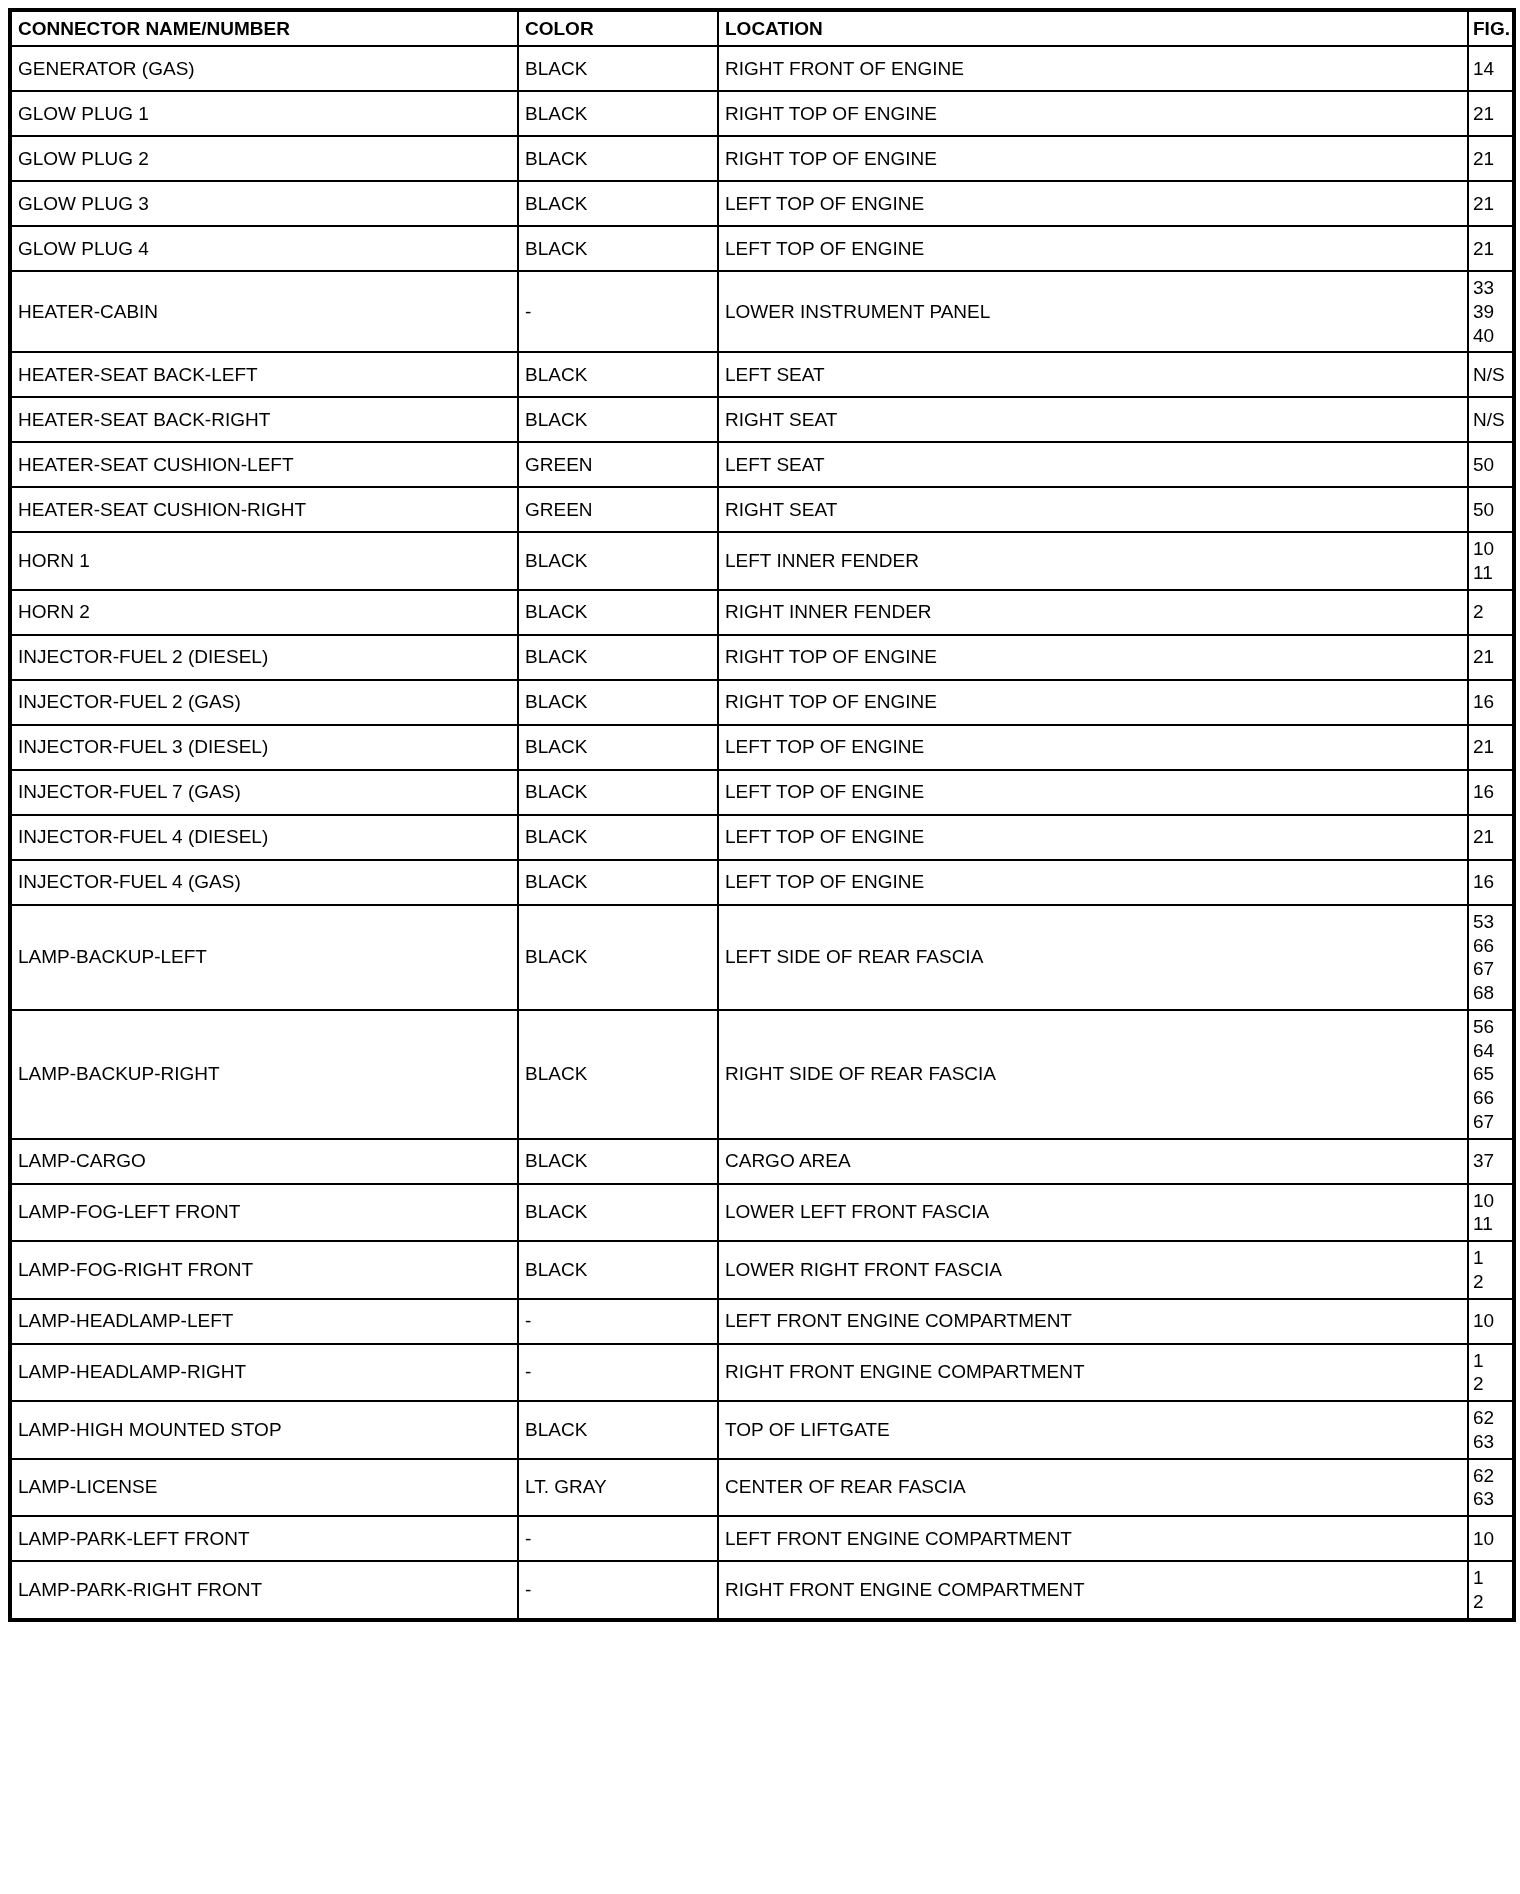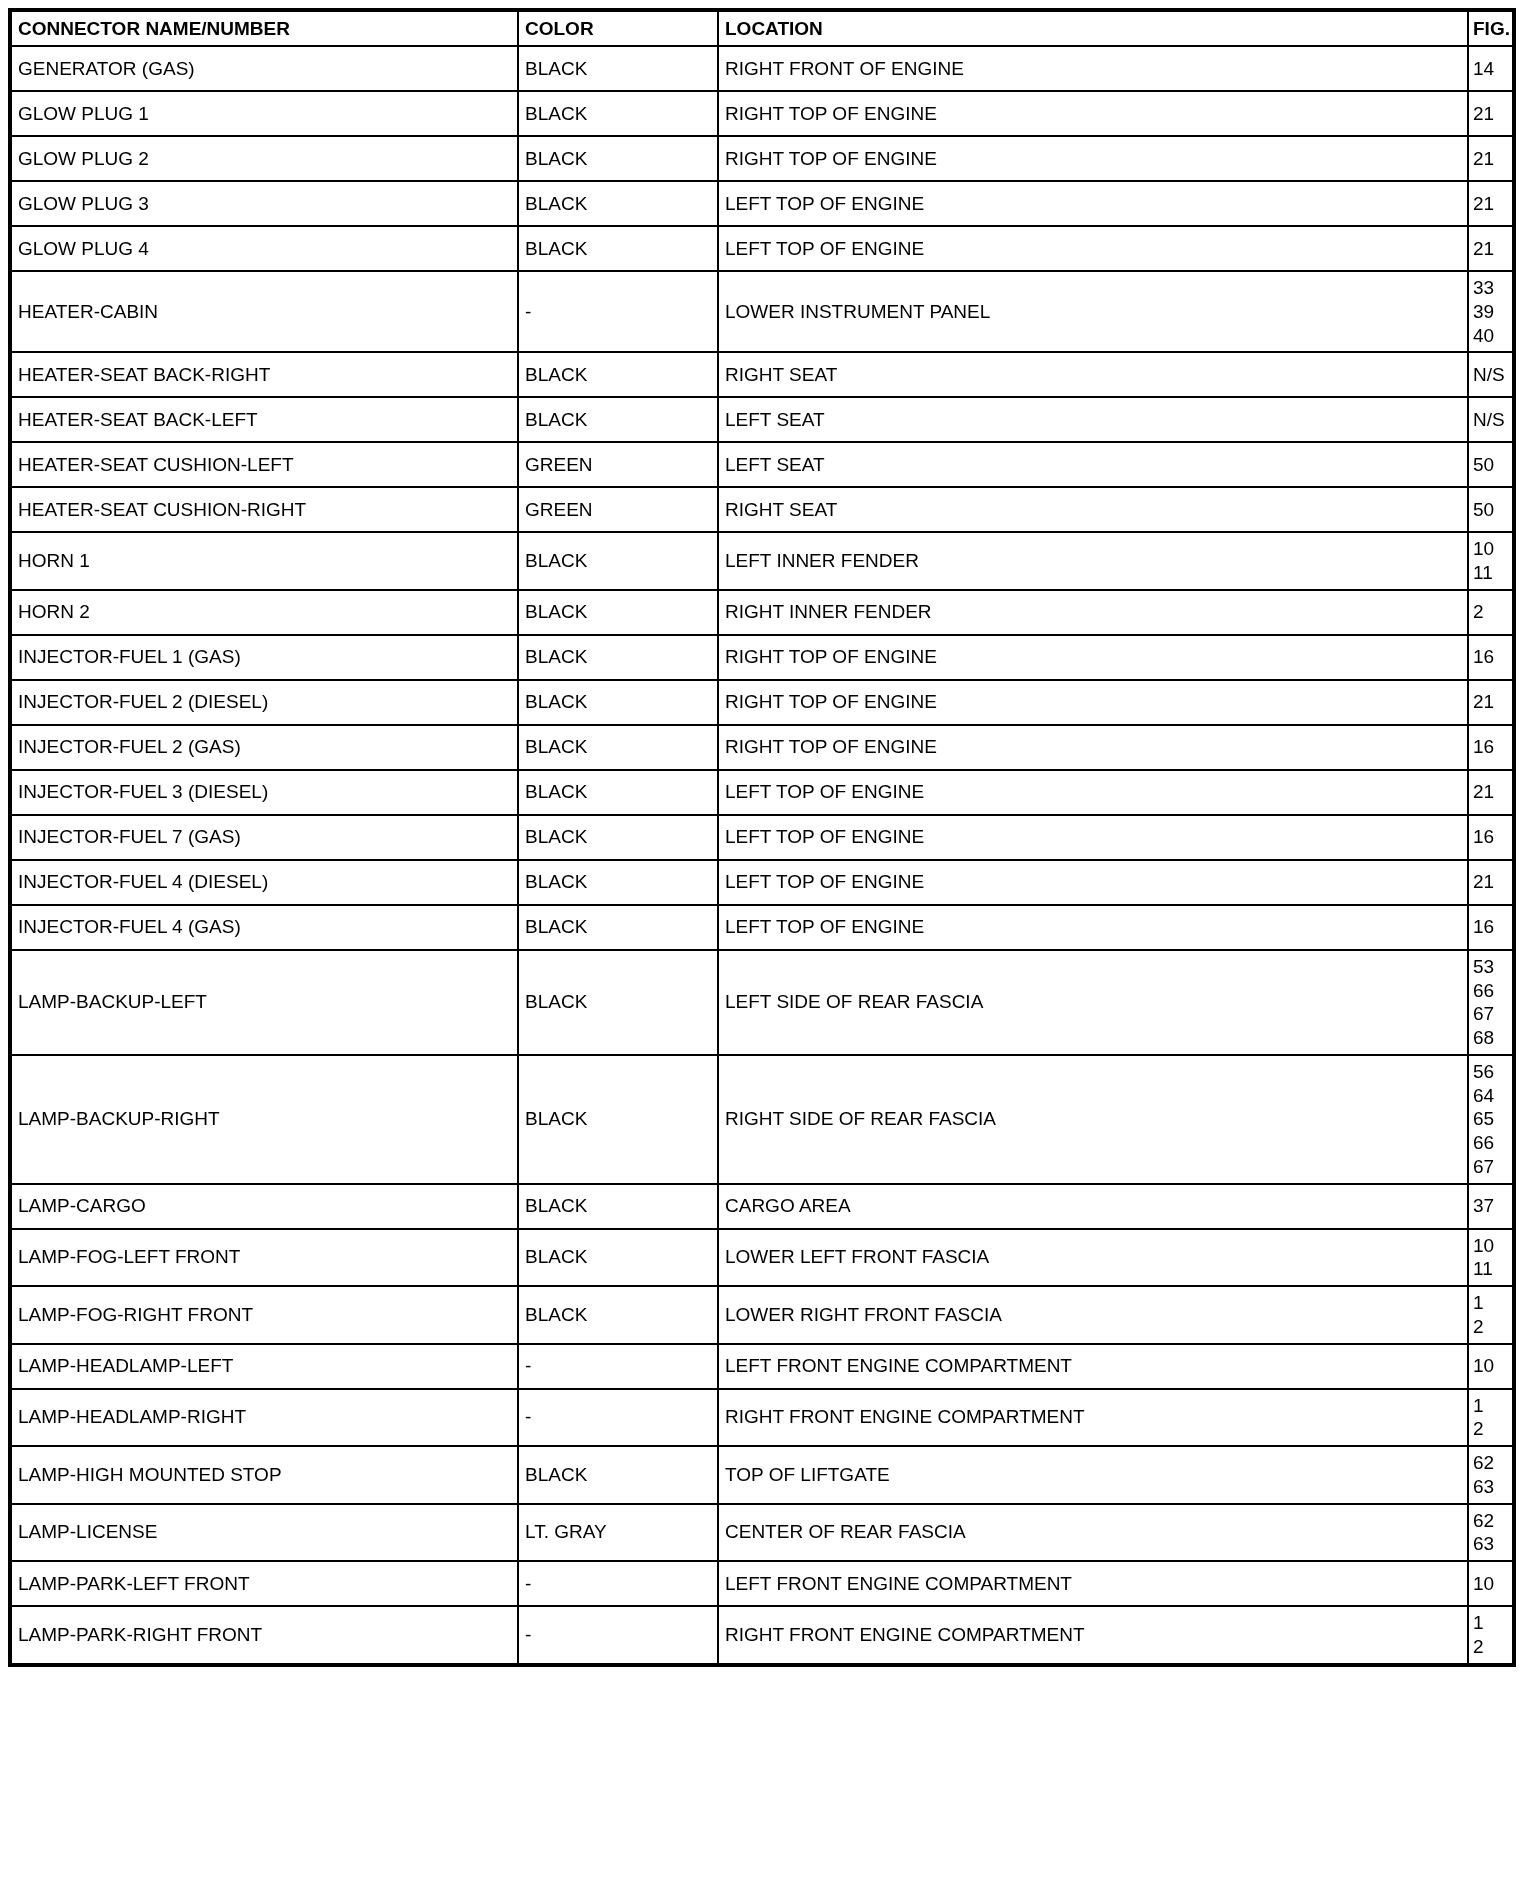--- a/index.html
+++ b/index.html
@@ -103,29 +103,29 @@
   </tr>
         <tr>
     <td class="cell-name">HEATER-CABIN</td>
     <td class="cell-color">-</td>
     <td class="cell-location">LOWER INSTRUMENT PANEL</td>
     <td class="cell-fig">33
 39
 40</td>
   </tr>
         <tr>
+    <td class="cell-name">HEATER-SEAT BACK-LEFT</td>
+    <td class="cell-color">BLACK</td>
+    <td class="cell-location">LEFT SEAT</td>
+    <td class="cell-fig">N/S</td>
+  </tr>
+        <tr>
     <td class="cell-name">HEATER-SEAT BACK-RIGHT</td>
     <td class="cell-color">BLACK</td>
     <td class="cell-location">RIGHT SEAT</td>
-    <td class="cell-fig">N/S</td>
-  </tr>
-        <tr>
-    <td class="cell-name">HEATER-SEAT BACK-LEFT</td>
-    <td class="cell-color">BLACK</td>
-    <td class="cell-location">LEFT SEAT</td>
     <td class="cell-fig">N/S</td>
   </tr>
         <tr>
     <td class="cell-name">HEATER-SEAT CUSHION-LEFT</td>
     <td class="cell-color">GREEN</td>
     <td class="cell-location">LEFT SEAT</td>
     <td class="cell-fig">50</td>
   </tr>
         <tr>
     <td class="cell-name">HEATER-SEAT CUSHION-RIGHT</td>
@@ -138,26 +138,20 @@
     <td class="cell-color">BLACK</td>
     <td class="cell-location">LEFT INNER FENDER</td>
     <td class="cell-fig">10
 11</td>
   </tr>
         <tr>
     <td class="cell-name">HORN 2</td>
     <td class="cell-color">BLACK</td>
     <td class="cell-location">RIGHT INNER FENDER</td>
     <td class="cell-fig">2</td>
-  </tr>
-        <tr>
-    <td class="cell-name">INJECTOR-FUEL 1 (GAS)</td>
-    <td class="cell-color">BLACK</td>
-    <td class="cell-location">RIGHT TOP OF ENGINE</td>
-    <td class="cell-fig">16</td>
   </tr>
         <tr>
     <td class="cell-name">INJECTOR-FUEL 2 (DIESEL)</td>
     <td class="cell-color">BLACK</td>
     <td class="cell-location">RIGHT TOP OF ENGINE</td>
     <td class="cell-fig">21</td>
   </tr>
         <tr>
     <td class="cell-name">INJECTOR-FUEL 2 (GAS)</td>
     <td class="cell-color">BLACK</td>

